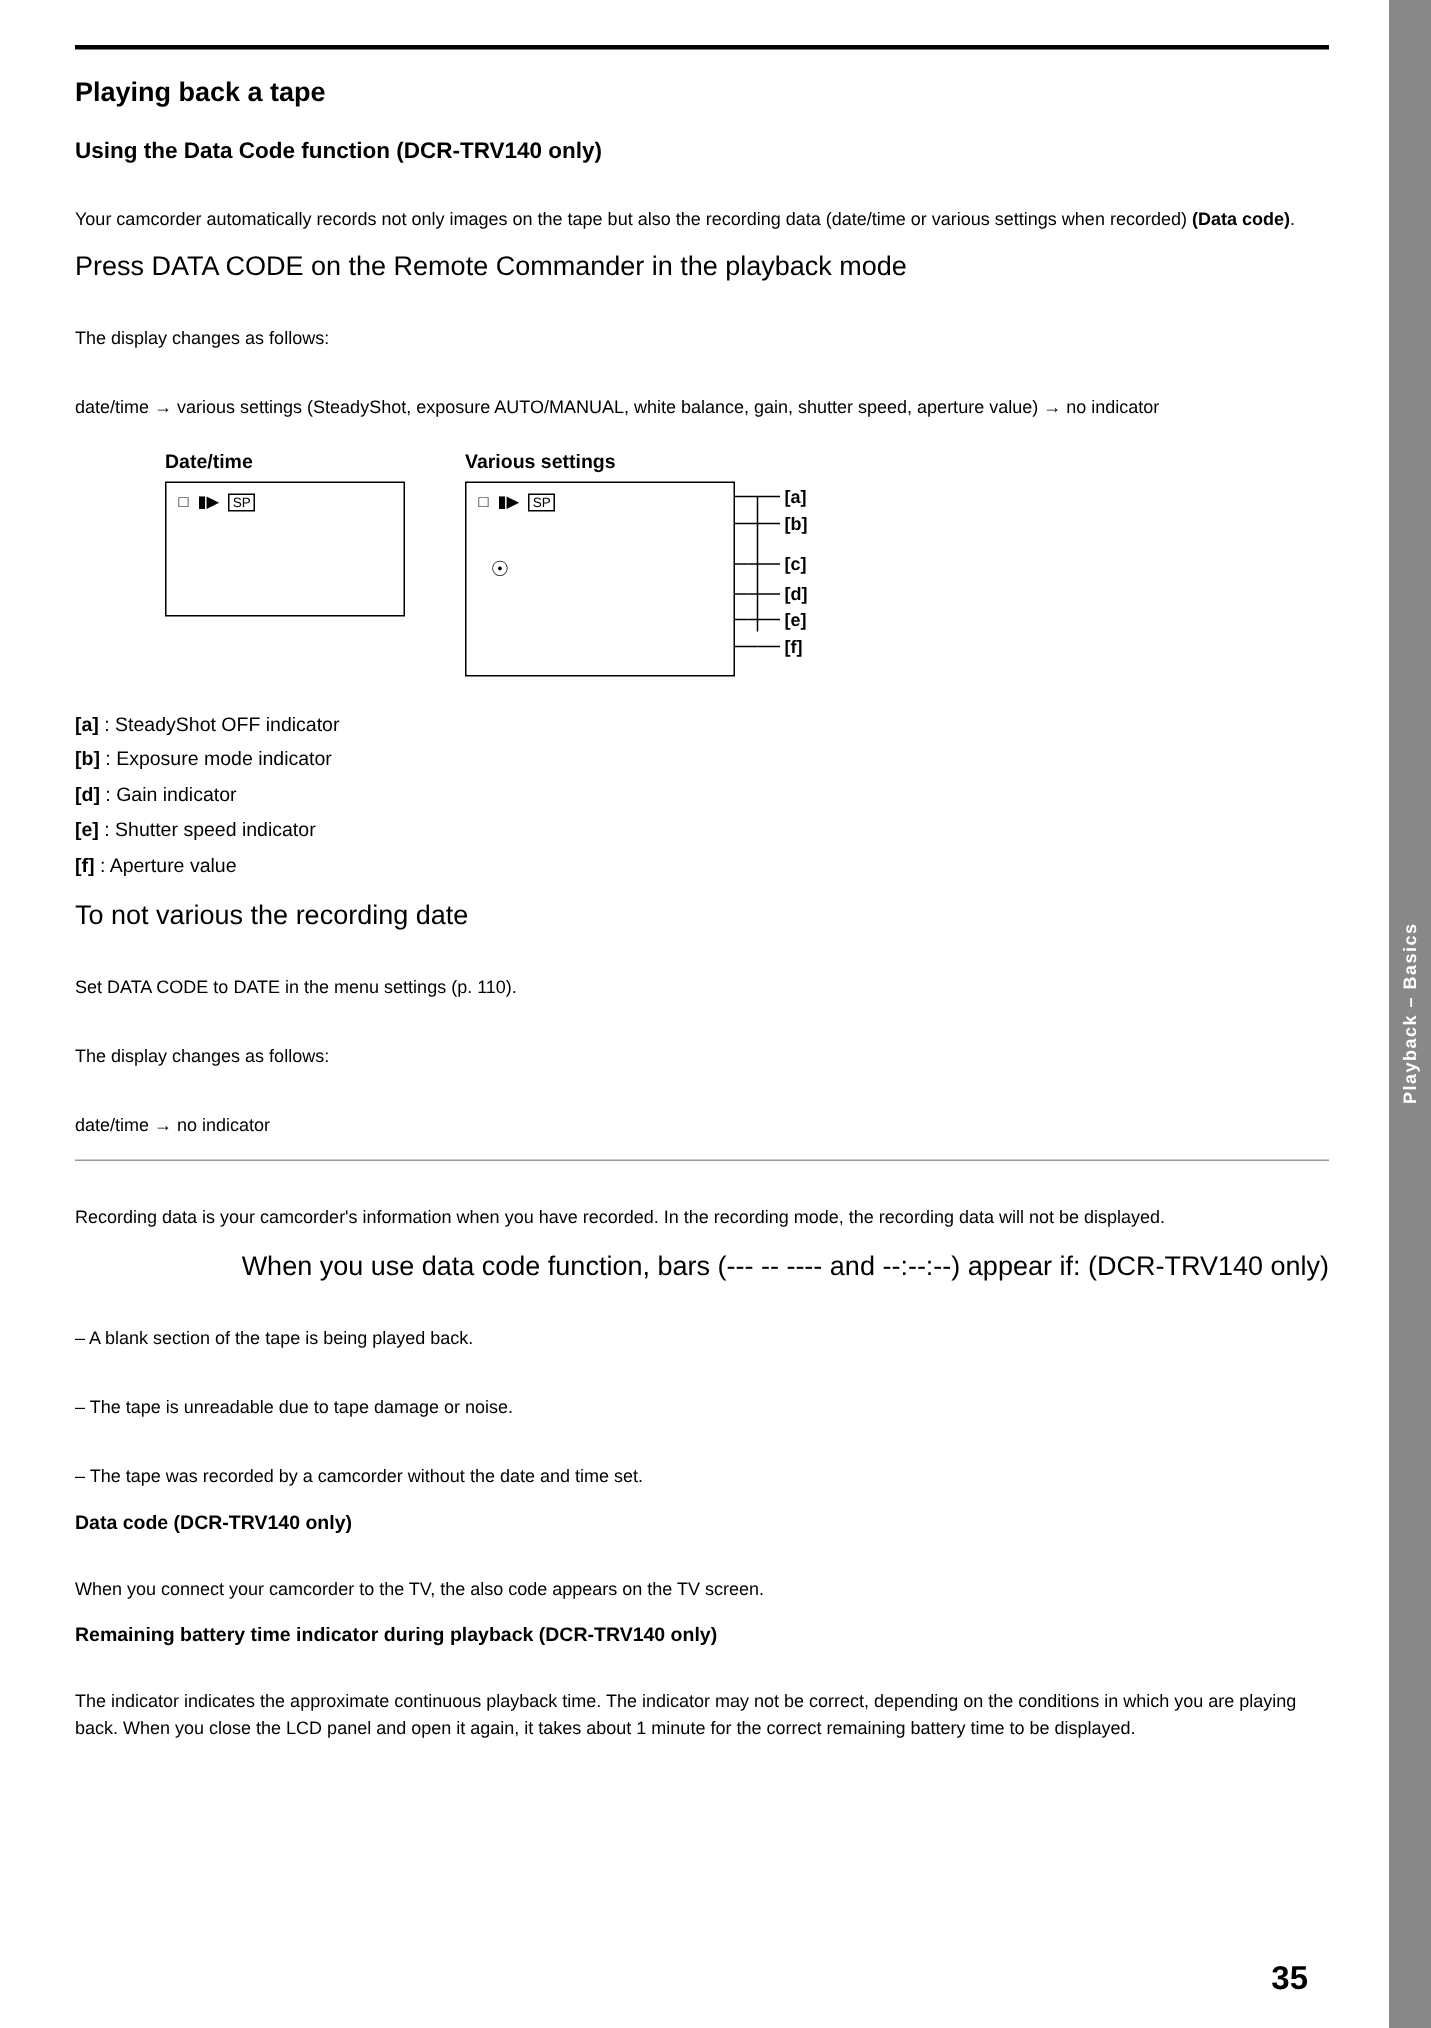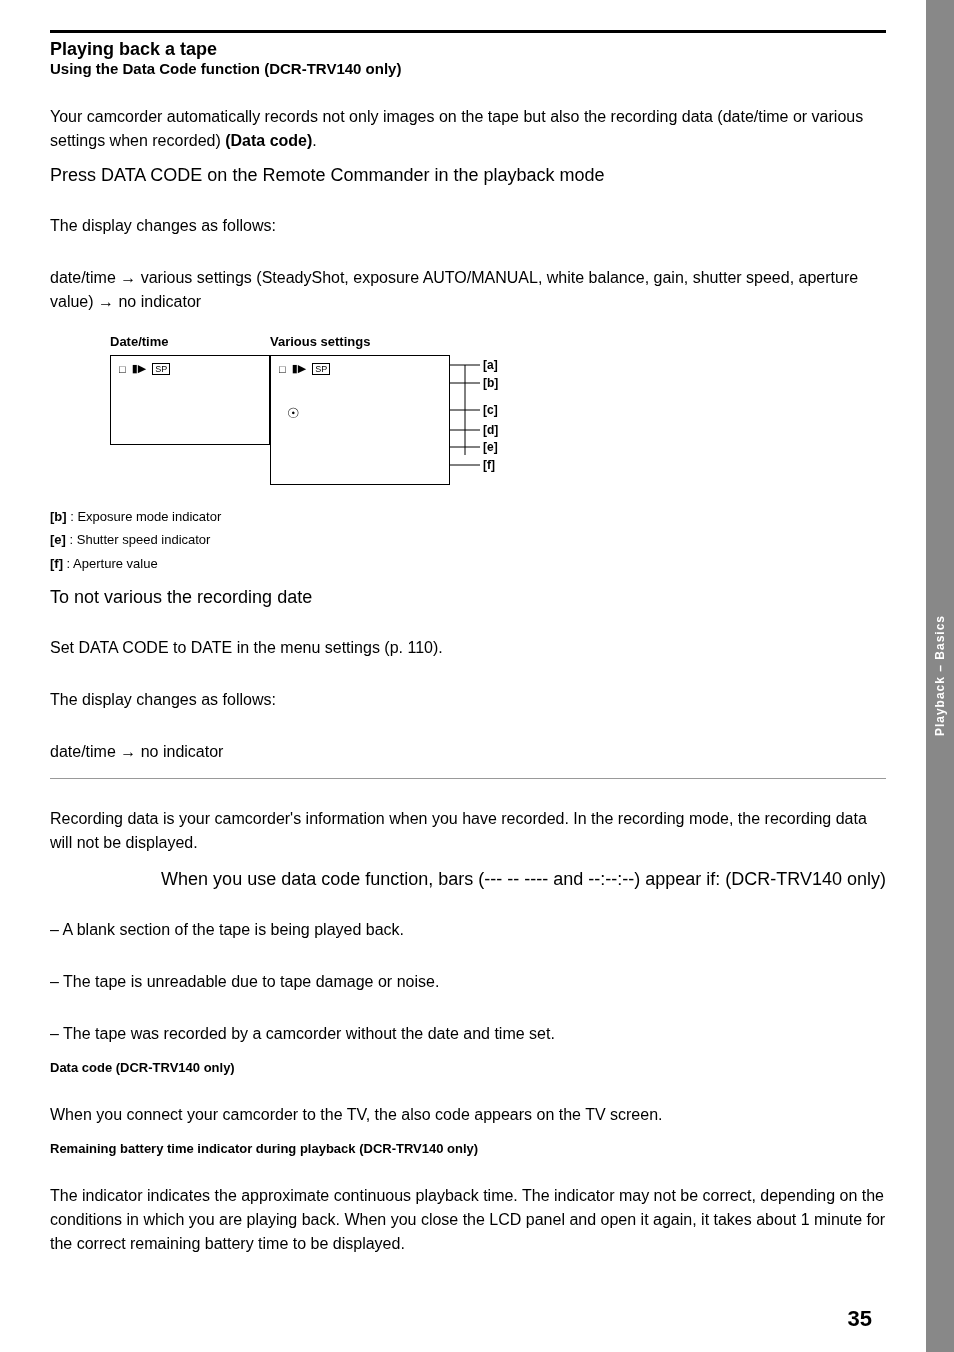--- a/index.html
+++ b/index.html
@@ -40,50 +40,52 @@
       transform: rotate(180deg);
       color: #fff;
       font-size: 12px;
       font-weight: bold;
       white-space: nowrap;
       letter-spacing: 1px;
     }
 
     .page-header {
       border-top: 3px solid #000;
-      padding-top: 6px;
+      padding-top: 18px;
+      margin-bottom: 20px;
     }
 
     .page-header-title {
       font-size: 18px;
       font-weight: bold;
     }
 
     .section-title {
       font-size: 15px;
       font-weight: bold;
       margin-bottom: 6px;
     }
 
     .body-text {
-      font-size: 16px;
+      font-size: 12px;
       line-height: 1.5;
       margin-bottom: 6px;
       margin-top: 28px;
     }
 
     .subsection-title {
       font-weight: normal;
       font-size: 18px;
       margin-bottom: 4px;
       margin-top: 12px;
     }
 
     .diagrams-row {
       display: flex;
+      gap: 40px;
       margin: 20px 0 20px 60px;
       align-items: flex-start;
     }
 
     .diagram-block {
       display: flex;
       flex-direction: column;
       align-items: flex-start;
     }
 
@@ -246,21 +248,27 @@
             <text x="33" y="79" font-family="Arial" font-size="12" font-weight="bold">[d]</text>
             <text x="33" y="96" font-family="Arial" font-size="12" font-weight="bold">[e]</text>
             <text x="33" y="114" font-family="Arial" font-size="12" font-weight="bold">[f]</text>
           </svg>
         </div>
       </div>
     </div>
 
     <div class="indicators-list">
       <div class="indicator-item">
+        <span class="label-key">[a]</span><span> : SteadyShot OFF indicator</span>
+      </div>
+      <div class="indicator-item">
         <span class="label-key">[b]</span><span> : Exposure mode indicator</span>
+      </div>
+      <div class="indicator-item">
+        <span class="label-key">[d]</span><span> : Gain indicator</span>
       </div>
       <div class="indicator-item">
         <span class="label-key">[e]</span><span> : Shutter speed indicator</span>
       </div>
       <div class="indicator-item">
         <span class="label-key">[f]</span><span> :  Aperture value</span>
       </div>
     </div>
 
     <p class="subsection-title">To not various the recording date</p>

